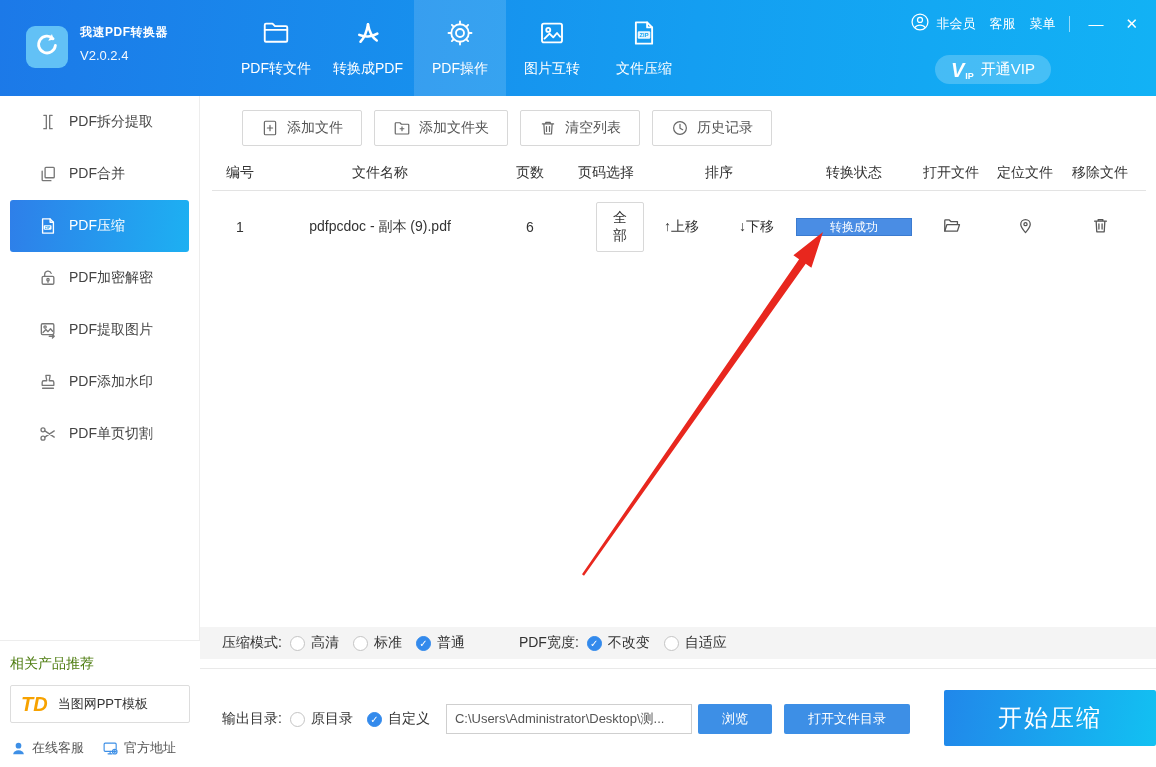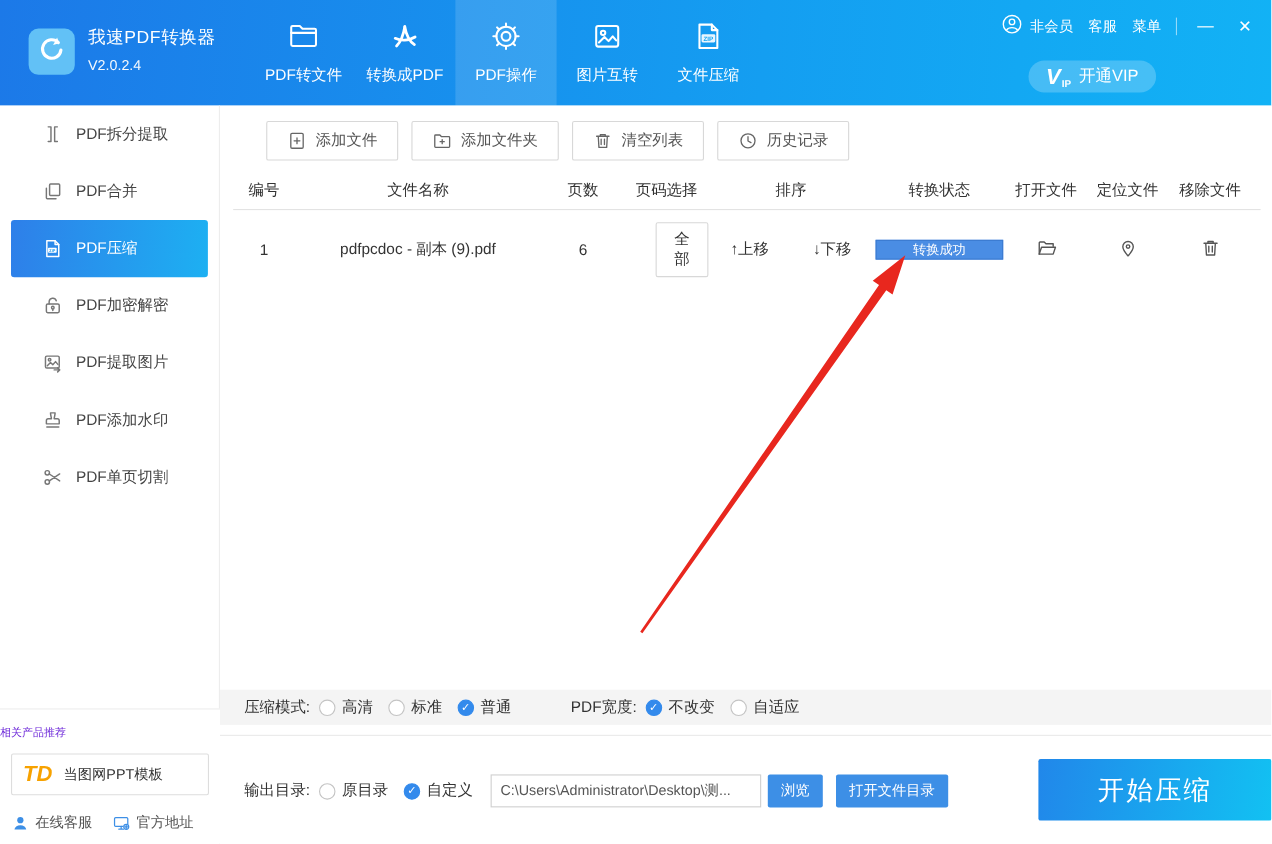--- a/index.html
+++ b/index.html
@@ -6,21 +6,21 @@
   html,body { width:1156px; height:767px; }
   body { font-family:"Liberation Sans","DejaVu Sans",sans-serif; background:#fff; }
   #app { position:relative; width:1156px; height:767px; overflow:hidden; background:#fff; }
 
   
   .header { position:absolute; left:0; top:0; width:1156px; height:96px;
     background:linear-gradient(95deg,#1c79e8 0%,#149ef1 60%,#12b2f5 100%); color:#fff; }
   .logo-box { position:absolute; left:26px; top:26px; width:42px; height:42px; border-radius:9px;
     background:#62c1f6; display:flex; align-items:center; justify-content:center; }
   .title-stack { position:absolute; left:80px; top:24px; }
-  .app-title { font-size:16px; font-weight:normal; letter-spacing:.5px; }
+  .app-title { font-size:12px; font-weight:bold; letter-spacing:.5px; }
   .app-version { font-size:13px; margin-top:7px; opacity:.95; }
   .nav { position:absolute; left:230px; top:0; height:88px; display:flex; }
   .nav-item { width:92px; height:96px; display:flex; flex-direction:column; align-items:center;
     justify-content:center; gap:9px; font-size:14px; cursor:pointer; }
   .nav-item.active { background:rgba(255,255,255,.14); }
   .nav-item svg { width:30px; height:30px; }
   .top-right { position:absolute; right:14px; top:12px; display:flex; align-items:center; gap:14px;
     font-size:13px; }
   .user-chip { display:flex; align-items:center; gap:6px; }
   .tr-sep { width:1px; height:16px; background:rgba(255,255,255,.55); }
@@ -35,21 +35,21 @@
   .sidebar { position:absolute; left:0; top:96px; width:200px; height:671px; background:#fff;
     border-right:1px solid #ededed; }
   .side-item { height:52px; display:flex; align-items:center; padding-left:38px; gap:11px;
     font-size:14px; color:#444; cursor:pointer; }
   .side-item svg { width:20px; height:20px; color:#777; flex:none; }
   .side-item.active { margin:0 10px; padding-left:28px; border-radius:3px; color:#fff;
     background:linear-gradient(95deg,#2e7fe9,#1db0f2); }
   .side-item.active svg { color:#fff; }
   .promo { position:absolute; left:0; bottom:0; width:200px; border-top:1px solid #ededed;
     padding:14px 0 10px; background:#fff; }
-  .promo-title { font-size:10px; color:#6d28d9; }
+  .promo-title { font-size:14px; color:#4d7c0f; padding-left:10px; }
   .promo-card { margin:12px 10px 0; height:38px; border:1px solid #ddd; border-radius:2px;
     display:flex; align-items:center; gap:10px; padding-left:10px; cursor:pointer; background:#fff; }
   .td-logo { font-size:20px; font-weight:bold; color:#f7a200; font-style:italic; }
   .promo-card-label { font-size:13px; color:#333; }
   .promo-links { display:flex; gap:18px; padding-left:10px; margin-top:16px; }
   .promo-link { display:flex; align-items:center; gap:5px; font-size:13px; color:#555; cursor:pointer; }
   .promo-link svg { width:17px; height:17px; color:#3d8fe6; }
 
   
   .main { position:absolute; left:200px; top:96px; right:0; bottom:0; background:#fff; }
@@ -86,21 +86,21 @@
   .radio.checked::after { content:"✓"; position:absolute; left:0; top:0; width:13px; height:13px;
     color:#fff; font-size:10px; line-height:13px; text-align:center; }
   .divider { position:absolute; left:0; right:0; top:572px; border-top:1px solid #e9e9e9; }
 
   .output-row { position:absolute; left:22px; top:608px; display:flex; align-items:center;
     font-size:14px; color:#333; }
   .out-label { margin-right:8px; }
   .path-input { width:246px; height:30px; border:1px solid #cfcfcf; border-radius:0; padding:0 8px;
     font-size:13px; color:#555; margin-left:2px; font-family:"Liberation Sans",sans-serif; }
   .btn-blue { height:30px; background:#3d8fe6; color:#fff; font-size:13px; border:none;
-    border-radius:2px; padding:0 12px; display:flex; align-items:center; cursor:pointer;
+    border-radius:2px; padding:0 24px; display:flex; align-items:center; cursor:pointer;
     font-family:"Liberation Sans",sans-serif; }
   .btn-browse { margin-left:6px; }
   .btn-opendir { margin-left:12px; }
   .start-btn { position:absolute; right:0; top:594px; width:212px; height:56px; border:none;
     border-radius:2px; background:linear-gradient(100deg,#2187ea,#12c1f2); color:#fff; font-size:24px;
     letter-spacing:2px; cursor:pointer; font-family:"Liberation Sans",sans-serif; }
 
   .arrow-overlay { position:absolute; left:0; top:0; width:1156px; height:767px; z-index:10;
     pointer-events:none; }
 

